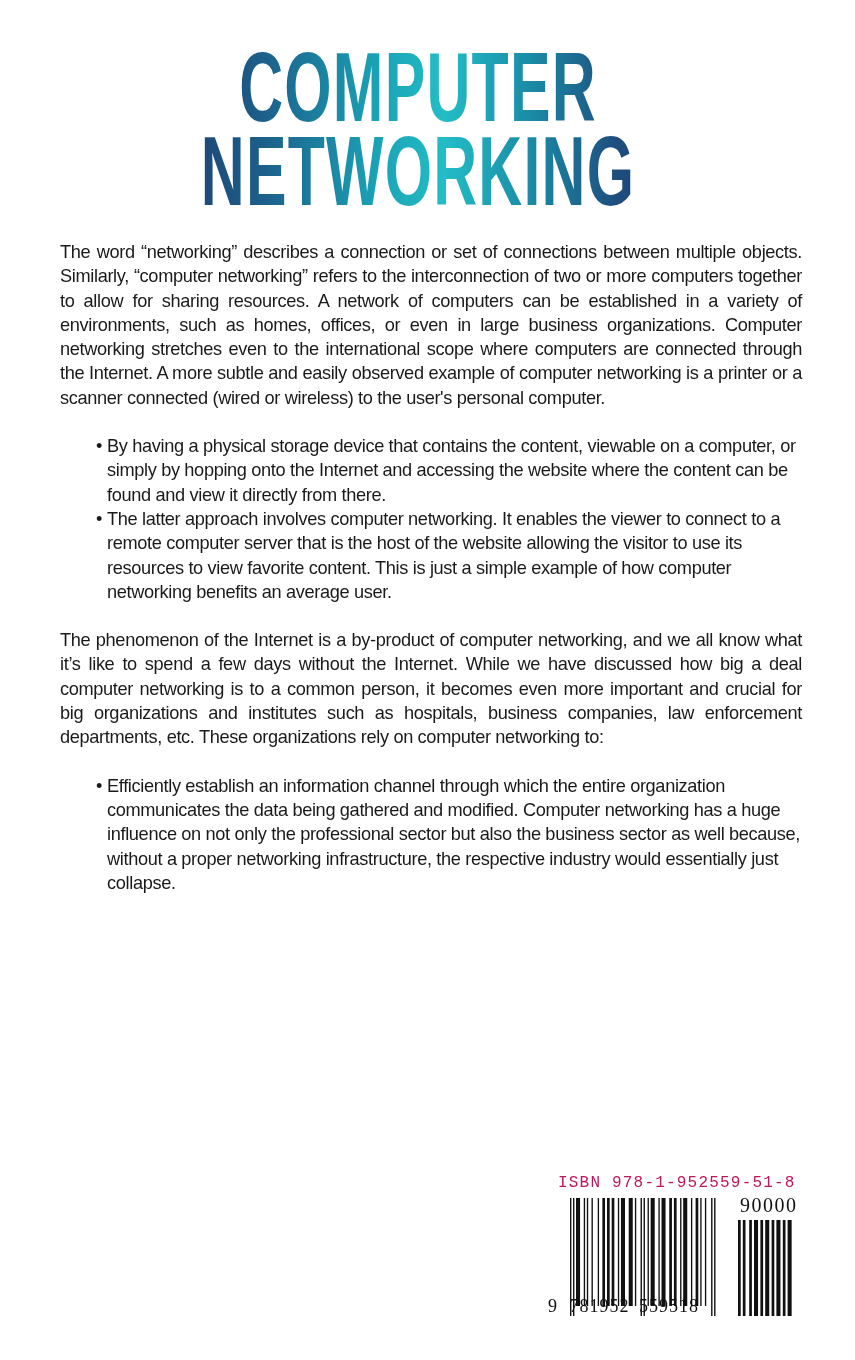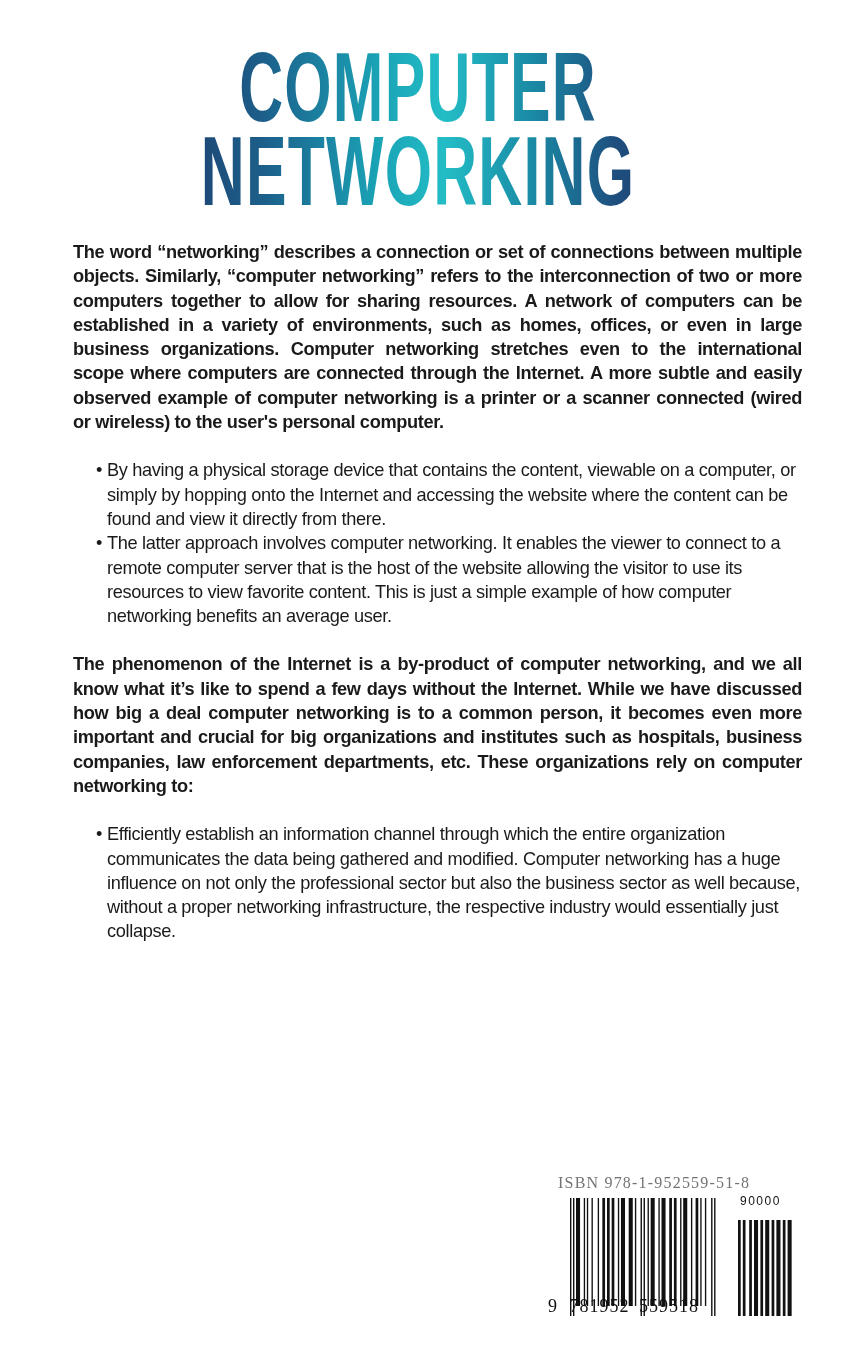--- a/index.html
+++ b/index.html
@@ -19,33 +19,33 @@
       transform-origin: center;
     }
     .title-l1 { font-size: 98px; height: 90px; }
     .title-l2 { font-size: 98px; height: 90px; margin-top: -6px; }
     .body-text {
       position: absolute; left: 56px; top: 240px; width: 746px;
       font-family: "Liberation Sans", sans-serif;
       font-size: 18.2px; line-height: 24.3px; color: #1a1a1a;
       letter-spacing: -0.35px;
     }
-    p.para { margin: 0 0 24px 17px; text-align: justify; font-weight: bold; }
+    p.para { margin: 0 0 24px 4px; text-align: justify; }
     p.para.left { text-align: left; }
     ul.bullets { list-style: none; margin: 0 0 24px 0; padding: 0 0 0 40px; }
     ul.bullets li { position: relative; padding-left: 11px; margin: 0; text-align: left; }
     ul.bullets li .bullet { position: absolute; left: 0; top: 0; }
     .barcode-box { position: absolute; left: 548px; top: 1174px; width: 262px; height: 150px; background: #fff; }
     .isbn-text {
-      position: absolute; left: 10px; top: 0; font-family: Liberation Serif, serif;
-      font-size: 16px; letter-spacing: 1.2px; color: #737373;
+      position: absolute; left: 10px; top: 0; font-family: Liberation Mono, monospace;
+      font-size: 16px; letter-spacing: 1.2px; color: #be185d;
     }
     .addon-text {
-      position: absolute; left: 192px; top: 20px; font-family: Liberation Sans, sans-serif;
-      font-size: 12px; letter-spacing: 1.5px; color: #111;
+      position: absolute; left: 192px; top: 20px; font-family: Liberation Serif, serif;
+      font-size: 20px; letter-spacing: 1.5px; color: #111;
     }
     .ean-digits {
       position: absolute; left: 0; top: 122px; font-family: Liberation Serif, serif;
       font-size: 18px; color: #111; letter-spacing: 1px;
     }
     svg.bars { position: absolute; left: 0; top: 0; }
   </style>
 </head>
 <body>
 

